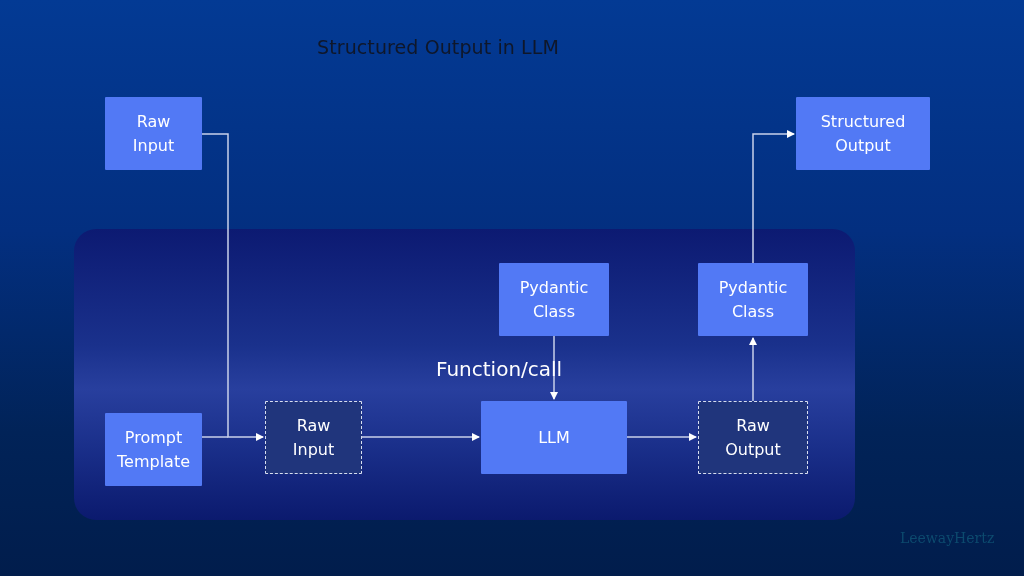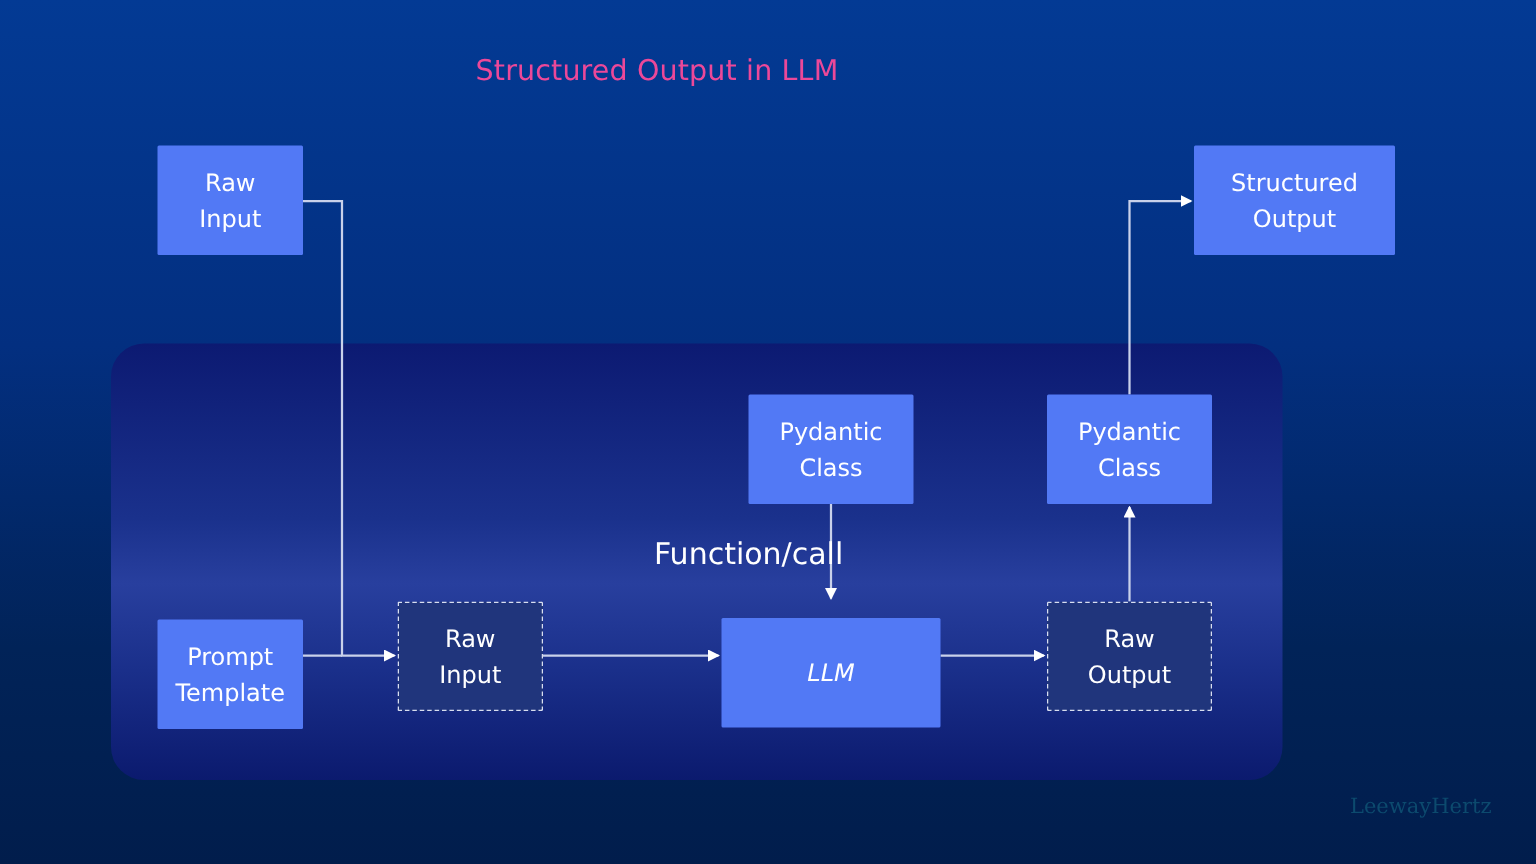--- a/index.html
+++ b/index.html
@@ -3,21 +3,21 @@
 <meta charset="utf-8">
 <style>
   html, body { margin: 0; padding: 0; }
   body {
     width: 1024px; height: 576px; overflow: hidden; position: relative;
     background: linear-gradient(180deg, #033a94 0%, #032f80 40%, #012358 75%, #011d4c 100%);
     font-family: "DejaVu Sans", sans-serif;
   }
   .title {
     position: absolute; left: 0; top: 36px; width: 876px; text-align: center;
-    color: #ec4899; font-size: 19px; font-weight: normal; letter-spacing: 0.1px;
+    color: #0f172a; font-size: 19px; font-weight: normal; letter-spacing: 0.1px;
   }
   .panel {
     position: absolute; left: 74px; top: 229px; width: 781px; height: 291px;
     border-radius: 22px;
     background: linear-gradient(180deg, #0c1a72 0%, #1a318c 40%, #283f9e 55%, #1a2f8a 75%, #0b1a6e 100%);
   }
   .box {
     position: absolute; box-sizing: border-box; border-radius: 1px;
     display: flex; align-items: center; justify-content: center; text-align: center;
     color: #ffffff; font-size: 16px; line-height: 24px;
@@ -81,21 +81,21 @@
 <div class="box solid" style="left:105px; top:401px; width:97px; height:73px;margin-top:12px;">
   <span class="lbl">Prompt
 Template</span>
 </div>
 
 <div class="box dashed" style="left:265px; top:401px; width:97px; height:73px;">
   <span class="lbl">Raw
 Input</span>
 </div>
 
-<div class="box solid" style="left:481px; top:412px; width:146px; height:73px;font-style:italic;">
+<div class="box solid" style="left:481px; top:401px; width:146px; height:73px;">
   <span class="lbl">LLM</span>
 </div>
 
 <div class="box dashed" style="left:698px; top:401px; width:110px; height:73px;">
   <span class="lbl">Raw
 Output</span>
 </div>
 
 <div class="fn-label">Function/call</div>
 

